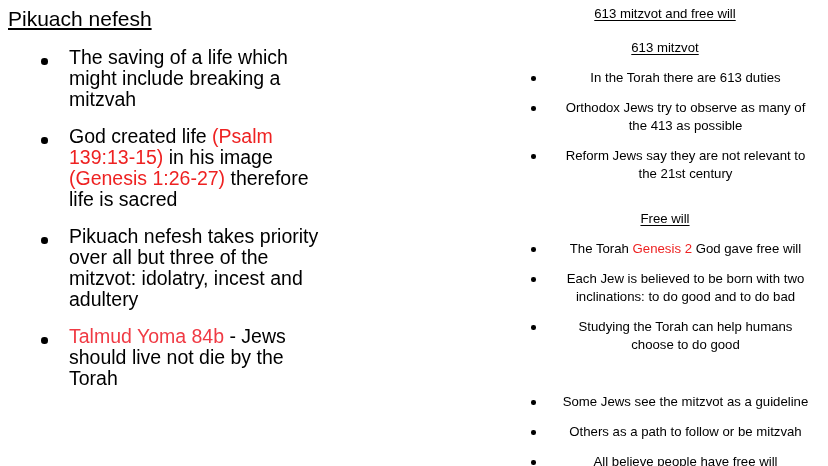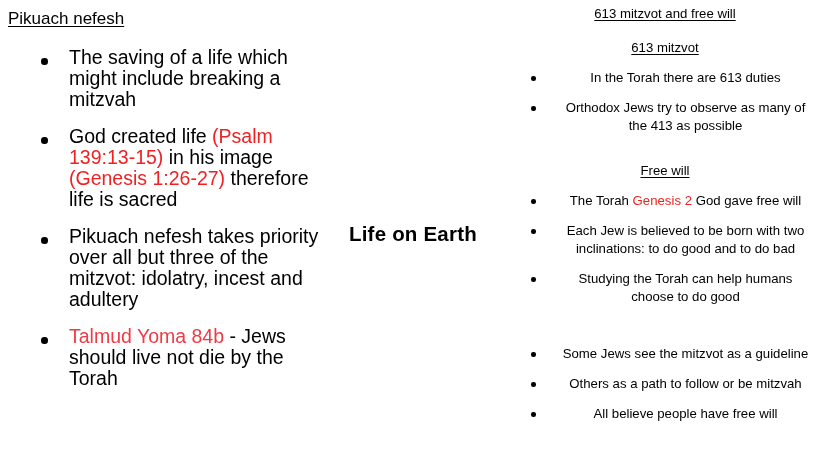--- a/index.html
+++ b/index.html
@@ -24,21 +24,21 @@
   }
 
   
   .left-col {
     position: absolute;
     left: 8px;
     top: 6px;
     width: 340px;
   }
   .left-heading {
-    font-size: 17px;
+    font-size: 21px;
     line-height: 25px;
     text-decoration: underline;
     text-underline-offset: 2px;
     white-space: nowrap;
     color: #000;
   }
   ul.left-list {
     list-style: none;
     margin: 0;
     padding: 0;
@@ -133,30 +133,30 @@
   <div class="left-col">
     <div class="left-heading">Pikuach nefesh</div>
     <ul class="left-list" id="left-list">
         <li><span>The saving of a life which might include breaking a mitzvah</span></li>
         <li><span>God created life </span><span class="red">(Psalm 139:13-15)</span><span> in his image </span><span class="red">(Genesis 1:26-27)</span><span> therefore life is sacred</span></li>
         <li><span>Pikuach nefesh takes priority over all but three of the mitzvot: idolatry, incest and adultery</span></li>
         <li><span class="red2">Talmud Yoma 84b</span><span> - Jews should live not die by the Torah</span></li>
       </ul>
   </div>
 
-  <div class="center-title">Life on Earth</div>
 
   <div class="right-col">
     <div class="right-heading">613 mitzvot and free will</div>
     <div class="right-gap"></div>
     <div id="right-sections">
         <div class="right-heading">613 mitzvot</div>
         <ul class="right-list">
           <li><span>In the Torah there are 613 duties</span></li>
           <li><span>Orthodox Jews try to observe as many of the 413 as possible</span></li>
+          <li><span>Reform Jews say they are not relevant to the 21st century</span></li>
         </ul>
         <div class="right-gap-sm"></div>
         <div class="right-heading">Free will</div>
         <ul class="right-list">
           <li><span>The Torah </span><span class="red">Genesis 2</span><span> God gave free will</span></li>
           <li><span>Each Jew is believed to be born with two inclinations: to do good and to do bad</span></li>
           <li><span>Studying the Torah can help humans choose to do good</span></li>
         </ul>
         <div class="right-gap-sm"></div>
         <ul class="right-list">

